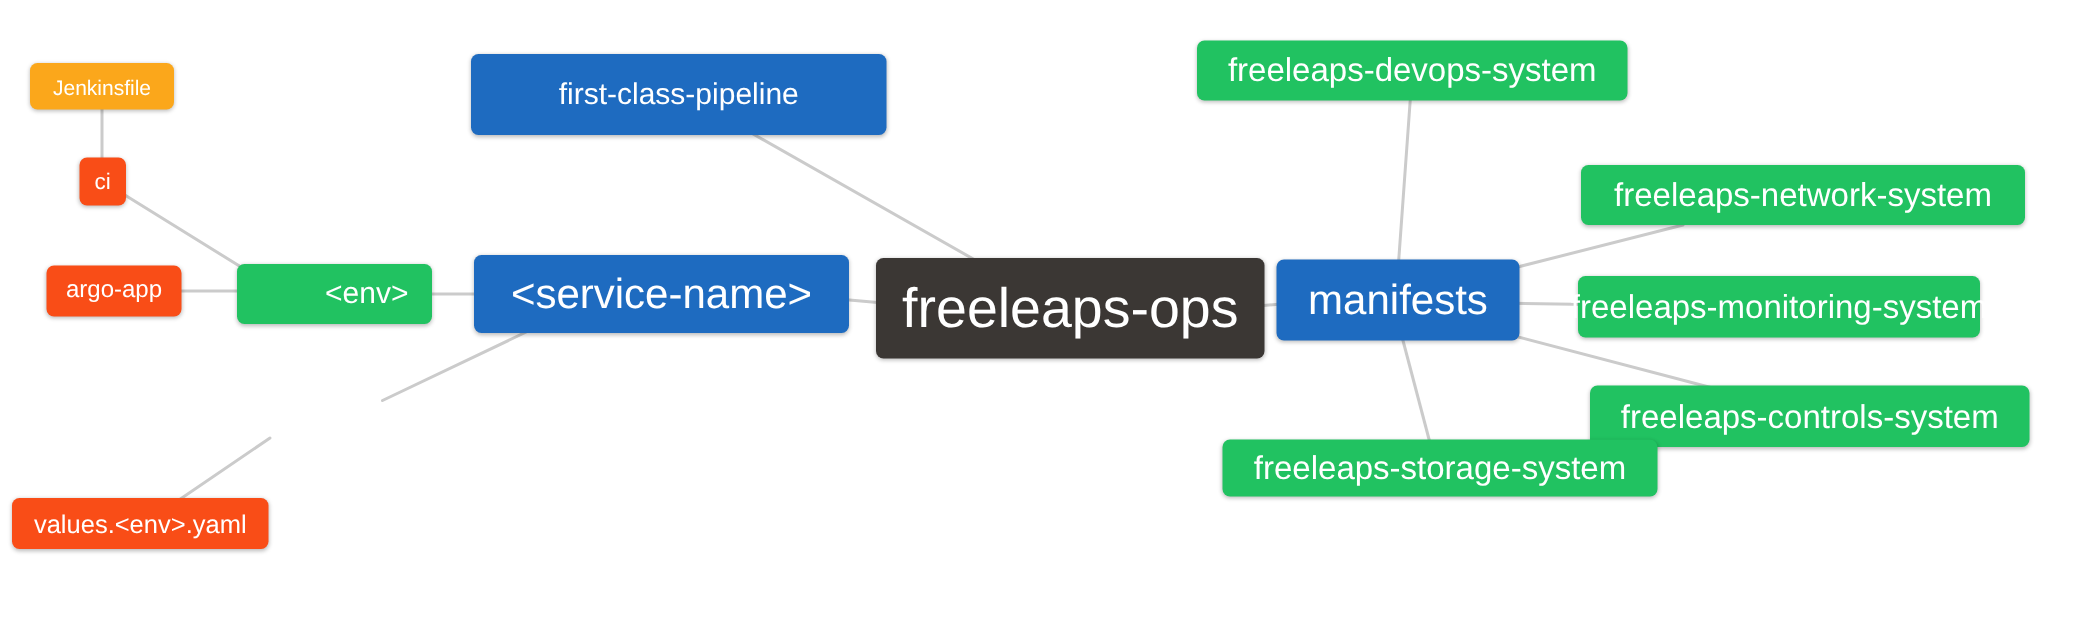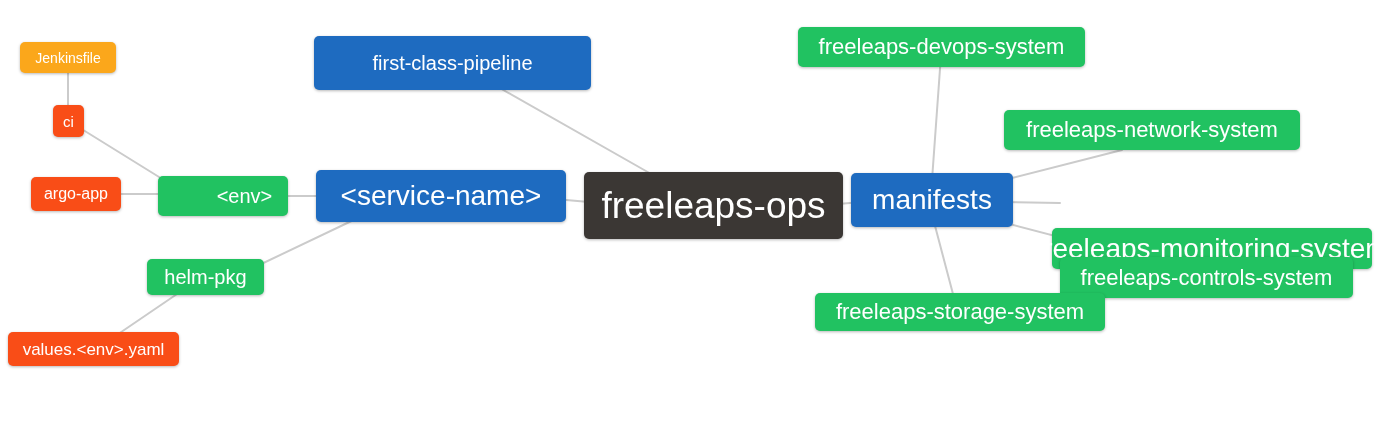--- a/index.html
+++ b/index.html
@@ -62,35 +62,34 @@
   </svg>
 
   <div class="node c-orange" style="left:20px;  top:26px;  width:96px;  height:31px; font-size:14px;margin-top:16px;">Jenkinsfile</div>
 
   <div class="node c-red" style="left:53px;  top:105px; width:31px;  height:32px; font-size:15px;">ci</div>
 
   <div class="node c-red" style="left:31px;  top:177px; width:90px;  height:34px; font-size:16px;">argo-app</div>
 
   <div class="node c-green" style="left:158px; top:176px; width:87px;  height:40px; font-size:20px;padding-left:43px;">&lt;env&gt;</div>
 
-  <div class="node c-green" style="left:147px; top:259px; width:117px; height:36px; font-size:20px;">helm-pkg</div>
 
   <div class="node c-red" style="left:8px;   top:332px; width:171px; height:34px; font-size:17px;">values.&lt;env&gt;.yaml</div>
 
   <div class="node c-blue" style="left:316px; top:170px; width:250px; height:52px; font-size:28px;">&lt;service-name&gt;</div>
 
   <div class="node c-blue" style="left:314px; top:36px;  width:277px; height:54px; font-size:20px;">first-class-pipeline</div>
 
   <div class="node c-root" style="left:584px; top:172px; width:259px; height:67px; font-size:37px;">freeleaps-ops</div>
 
   <div class="node c-blue" style="left:851px; top:173px; width:162px; height:54px; font-size:28px;">manifests</div>
 
   <div class="node c-green" style="left:798px; top:27px;  width:287px; height:40px; font-size:22px;">freeleaps-devops-system</div>
 
-  <div class="node c-green" style="left:1004px;top:110px; width:296px; height:40px; font-size:22px;">freeleaps-network-system</div>
+  <div class="node c-green" style="left:1054px;top:110px; width:296px; height:40px; font-size:22px;">freeleaps-network-system</div>
 
-  <div class="node c-green" style="left:1052px;top:184px; width:320px; height:41px; font-size:28px;margin-top:44px;">freeleaps-monitoring-system</div>
+  <div class="node c-green" style="left:1052px;top:184px; width:268px; height:41px; font-size:22px;">freeleaps-monitoring-system</div>
 
   <div class="node c-green" style="left:1060px;top:257px; width:293px; height:41px; font-size:22px;">freeleaps-controls-system</div>
 
   <div class="node c-green" style="left:815px; top:293px; width:290px; height:38px; font-size:22px;">freeleaps-storage-system</div>
 
 </div>
 
 </body></html>

